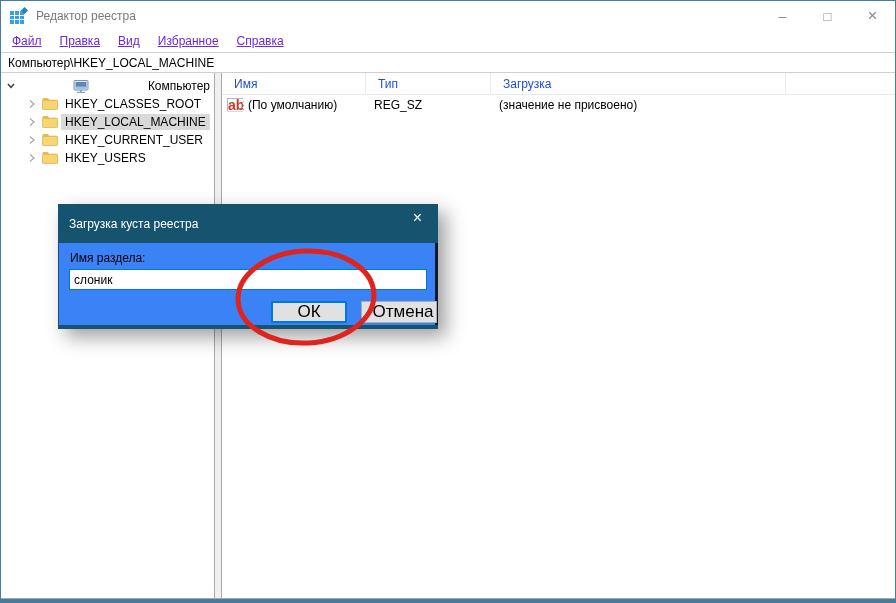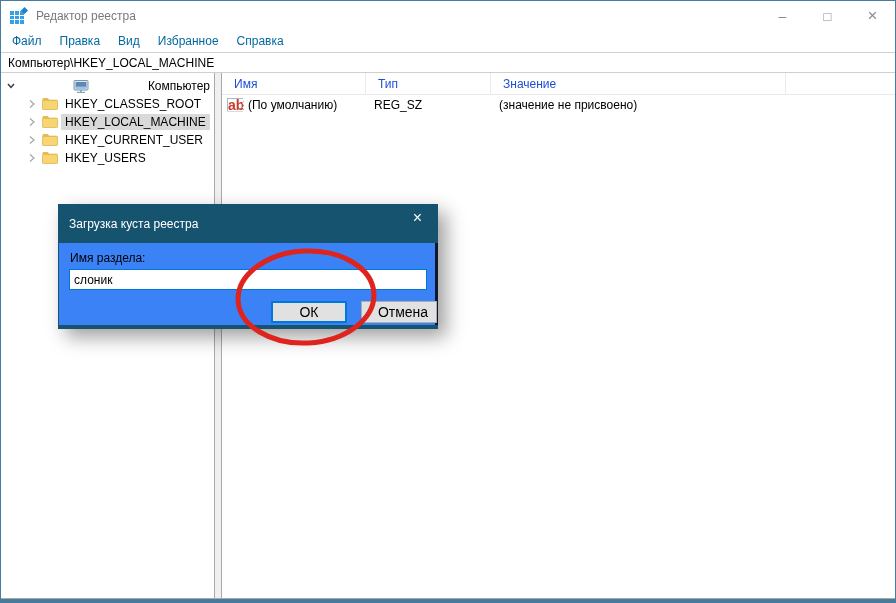--- a/index.html
+++ b/index.html
@@ -16,21 +16,21 @@
   .app-icon .grid span { background:#34a0e6; }
   .app-icon .sparkle { position:absolute; right:0; top:0; width:5px; height:5px; background:#1d83cc; transform:rotate(45deg); }
   .title-text { margin-left:9px; color:#7a7a7a; }
   .win-controls { position:absolute; top:0; right:0; height:30px; display:flex; }
   .win-btn { width:45px; height:30px; display:flex; align-items:center; justify-content:center; color:#8c8c8c; }
   .win-btn .glyph-min { font-size:14px; line-height:10px; }
   .win-btn .glyph-max { font-size:13px; }
   .win-btn .glyph-close { font-size:17px; font-weight:300; }
   
   .menubar { position:absolute; top:30px; left:0; right:0; height:21px; background:#fff; display:flex; align-items:center; padding-left:10px; }
-  .menu-item { padding:2px 9px 3px 9px; color:#0369a1; }
+  .menu-item { padding:2px 9px 3px 9px; color:#6d28d9;text-decoration:underline; }
   .menu-item:first-child { padding-left:1px; }
   
   .addressbar { position:absolute; top:51px; left:0; right:0; height:21px; background:#fff;
     border-top:1px solid #cfcfcf; border-bottom:1px solid #cfcfcf; display:flex; align-items:center; padding-left:7px; }
   
   .main { position:absolute; top:72px; left:0; right:0; bottom:3px; display:flex; border-bottom:1px solid #a9a9a9; }
   .tree-panel { width:214px; background:#fff; border-right:1px solid #a9a9a9; padding-top:4px; overflow:hidden; }
   .splitter { width:6px; background:#f0f0f0; }
   .list-panel { flex:1; background:#fff; border-left:1px solid #a9a9a9; position:relative; overflow:hidden; }
   .bottom-border { position:absolute; left:0; right:0; bottom:0; height:3px; background:#467b9e; z-index:60; }
@@ -56,21 +56,21 @@
   .dialog { position:absolute; left:57px; top:203px; width:380px; z-index:40;
     box-shadow:8px 8px 18px rgba(0,0,0,0.38); }
   .dialog-titlebar { height:39px; background:#15536f; color:#fff; display:flex; align-items:center; padding-left:11px; position:relative; }
   .dialog-close { position:absolute; right:0; top:0; width:41px; height:28px; display:flex; align-items:center; justify-content:center; color:#fff; font-size:16px; font-weight:300; }
   .dialog-body { position:relative; height:82px; background:#3b82f6; border-left:1px solid #15536f; border-right:3px solid #0f172a; }
   .dialog-bottombar { height:4px; background:#15536f; }
   .dialog-label { position:absolute; left:11px; top:8px; }
   .dialog-input { position:absolute; left:10px; top:26px; width:358px; height:21px;
     border:1px solid #0078d7; background:#fff; padding:0 4px; font:12px "Liberation Sans",sans-serif; color:#000; outline:none; }
   .dlg-btn { position:absolute; top:58px; width:76px; height:22px; background:#e1e1e1;
-    display:flex; align-items:center; justify-content:center; font-size:14px; color:#000; }
+    display:flex; align-items:center; justify-content:center; font-size:17px; color:#000; }
   .dlg-btn.ok { left:212px; border:2px solid #0078d7; }
   .dlg-btn.cancel { left:302px; border:1px solid #adadad;padding-left:8px; }
   
   .annotation-layer { position:absolute; left:0; top:0; width:896px; height:603px; z-index:50; pointer-events:none; }
   svg { display:block; }
 </style>
 </head>
 <body>
 
 <div class="screen">
@@ -203,21 +203,21 @@
 
     <div class="list-panel">
       <div class="list-header">
         <div class="hcell c1">
             <span>Имя</span>
           </div>
         <div class="hcell c2">
             <span>Тип</span>
           </div>
         <div class="hcell c3">
-            <span>Значение</span>
+            <span>Загрузка</span>
           </div>
         <div class="hcell c4"></div>
       </div>
       <div class="list-row">
         <div class="rcell c1">
           <span class="reg-badge">ab</span>
           <span>(По умолчанию)</span>
         </div>
         <div class="rcell c2">
             <span>REG_SZ</span>

